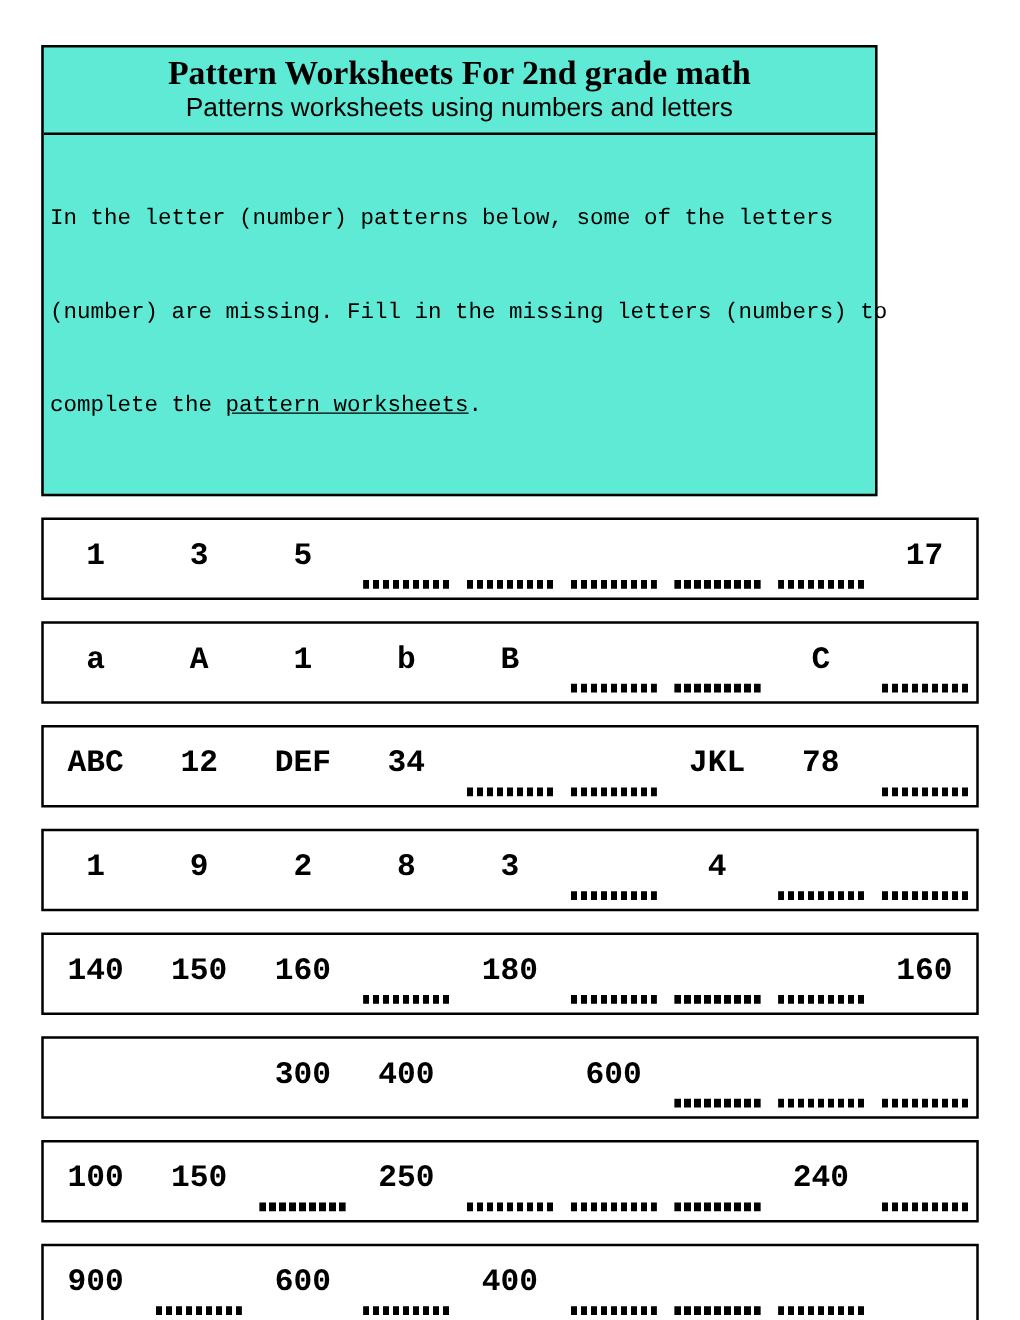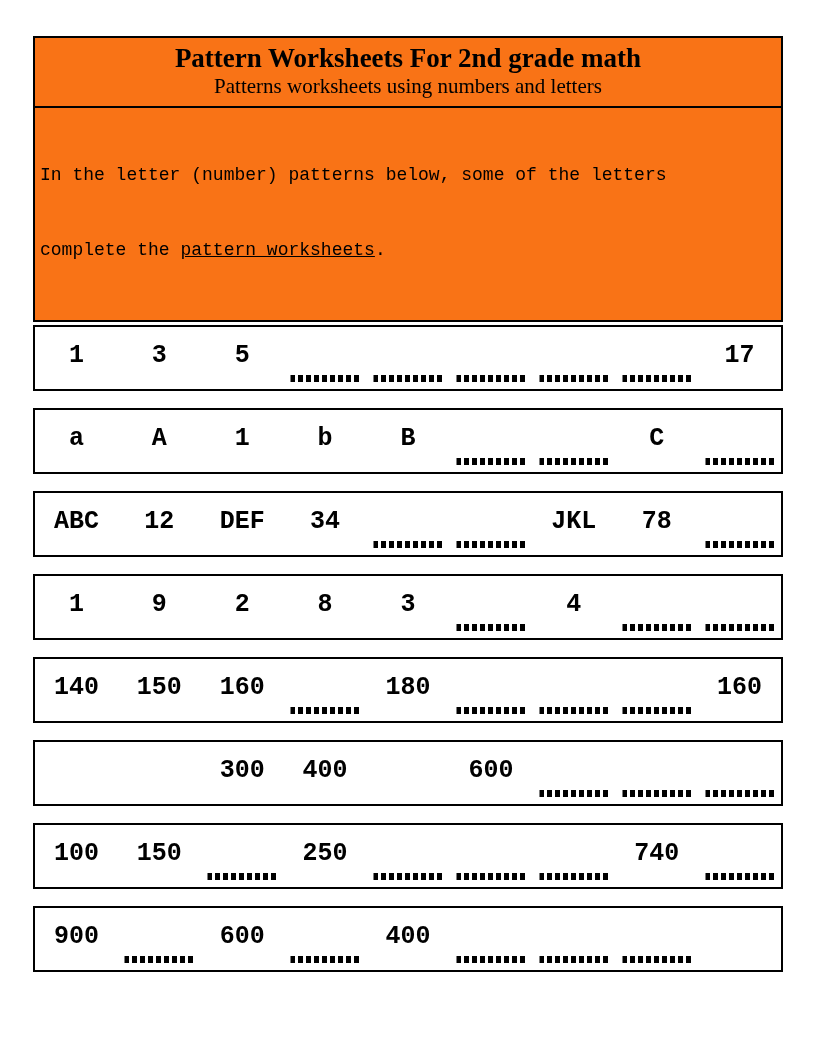--- a/index.html
+++ b/index.html
@@ -10,38 +10,38 @@
     color: #000000;
     font-family: "Liberation Sans", sans-serif;
   }
   .sheet {
     width: 816px; height: 1056px;
     padding: 36px 33px 0 33px;
   }
 
   
   .header-box {
-    width: 750px;
+    width: 669px;
     border: 2px solid #000;
-    margin-bottom: 3px;
-    background: #f97316;
+    margin-bottom: 17px;
+    background: #5eead4;
   }
   .title-sec {
     border-bottom: 2px solid #000;
     text-align: center;
     padding: 5px 0 7px 0;
   }
   .title {
     font-family: "Liberation Serif", "DejaVu Serif", serif;
     font-weight: bold;
     font-size: 27px;
     line-height: 31px;
   }
   .subtitle {
-    font-family: Liberation Serif, serif;
+    font-family: Liberation Sans, sans-serif;
     font-size: 21px;
     line-height: 25px;
   }
   .instr-sec {
     padding: 5px 5px 7px 5px;
     font-family: Liberation Mono, monospace;
     font-size: 18px;
     line-height: 25px;
     white-space: pre;
   }
@@ -87,20 +87,21 @@
 
 <div class="sheet">
 
   <div class="header-box">
     <div class="title-sec">
       <div class="title">Pattern Worksheets For 2nd grade math</div>
       <div class="subtitle">Patterns worksheets using numbers and letters</div>
     </div>
     <div class="instr-sec">
       <span class="instr-line">In the letter (number) patterns below, some of the letters</span>
+      <span class="instr-line">(number) are missing. Fill in the missing letters (numbers) to</span>
       <span class="instr-line"><span>complete the </span><span class="instr-link">pattern worksheets</span><span>.</span></span>
     </div>
   </div>
 
   <div class="rows">
       <div class="row-box">
         <div class="row-grid">
           <div class="cell">
             <span class="val">1</span>
           </div>
@@ -296,21 +297,21 @@
           <div class="cell">
             <span class="dash"></span>
           </div>
           <div class="cell">
             <span class="dash"></span>
           </div>
           <div class="cell">
             <span class="dash"></span>
           </div>
           <div class="cell">
-            <span class="val">740</span>
+            <span class="val">240</span>
           </div>
           <div class="cell">
             <span class="dash"></span>
           </div>
         </div>
       </div>
       <div class="row-box">
         <div class="row-grid">
           <div class="cell">
             <span class="val">900</span>

